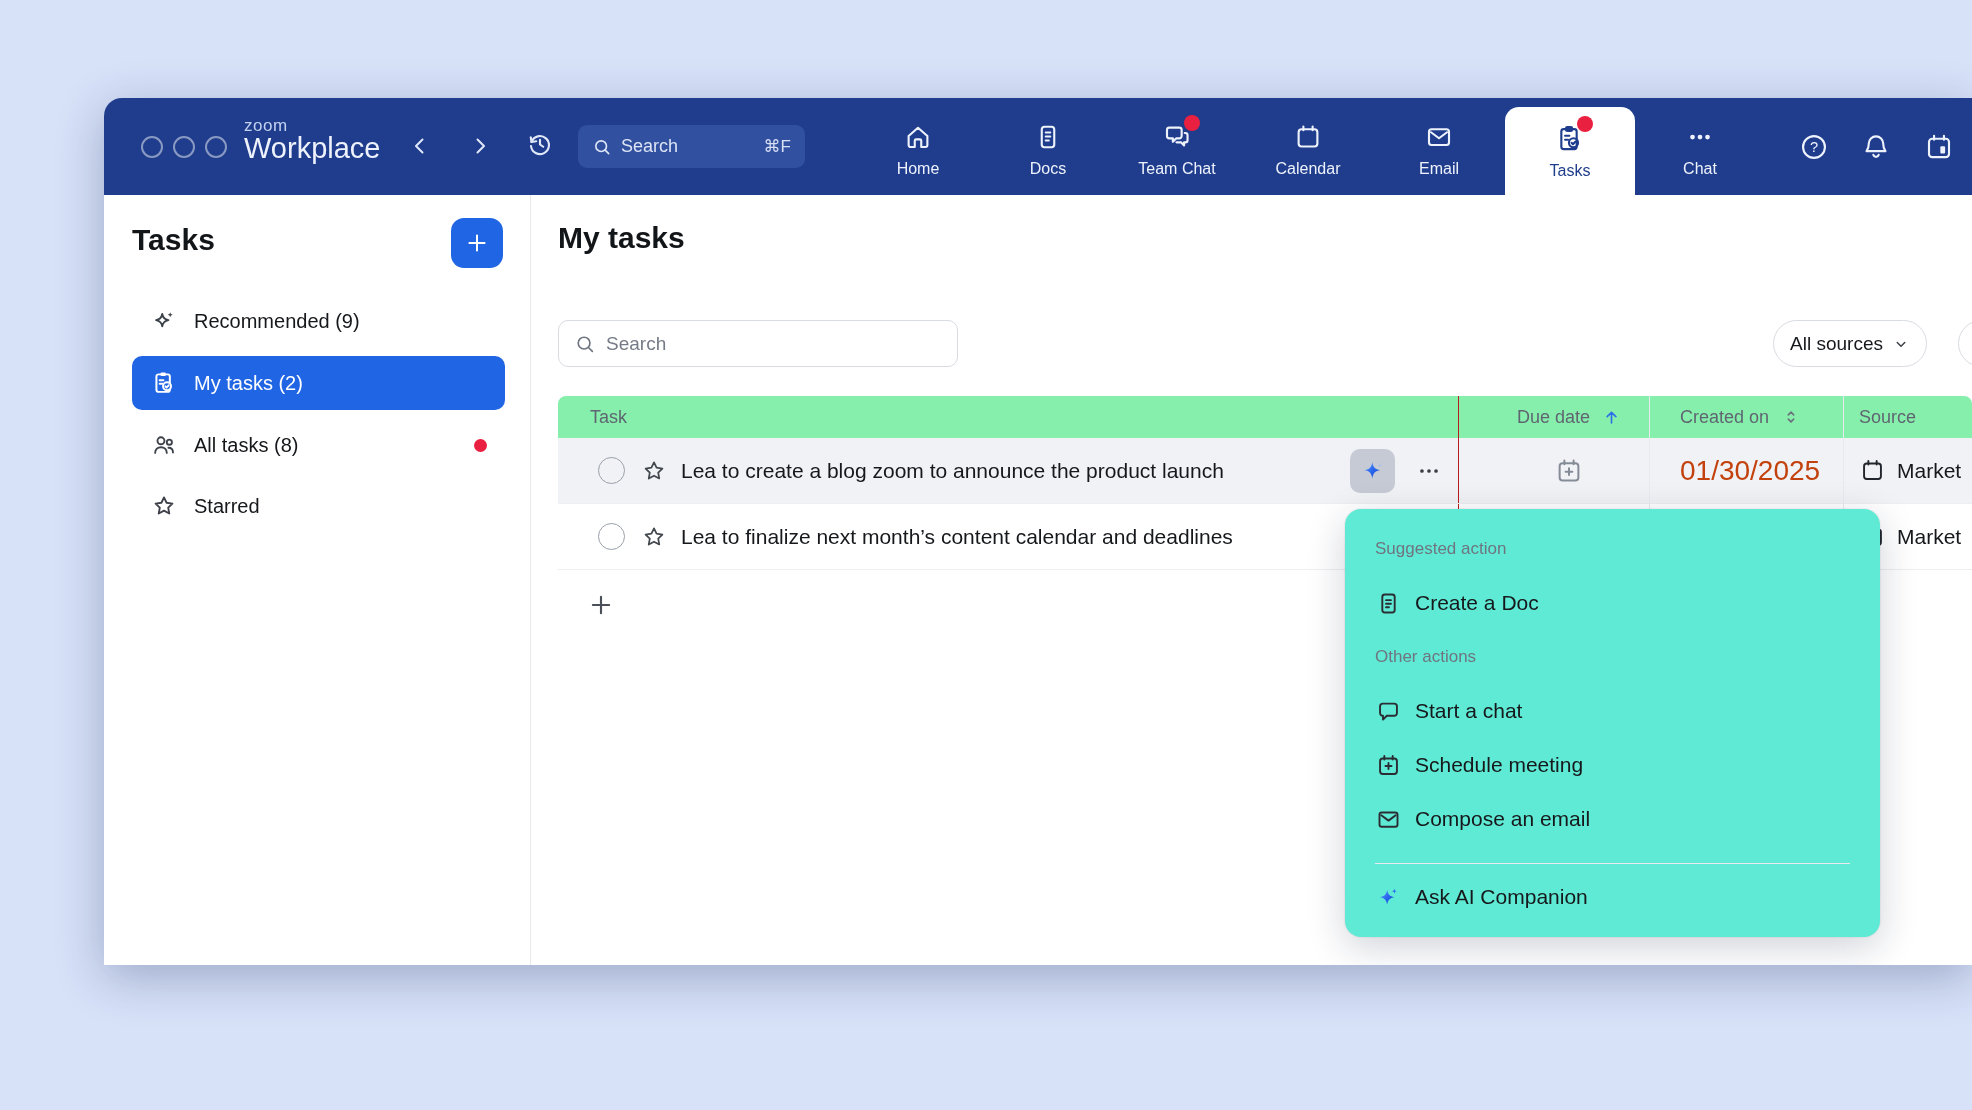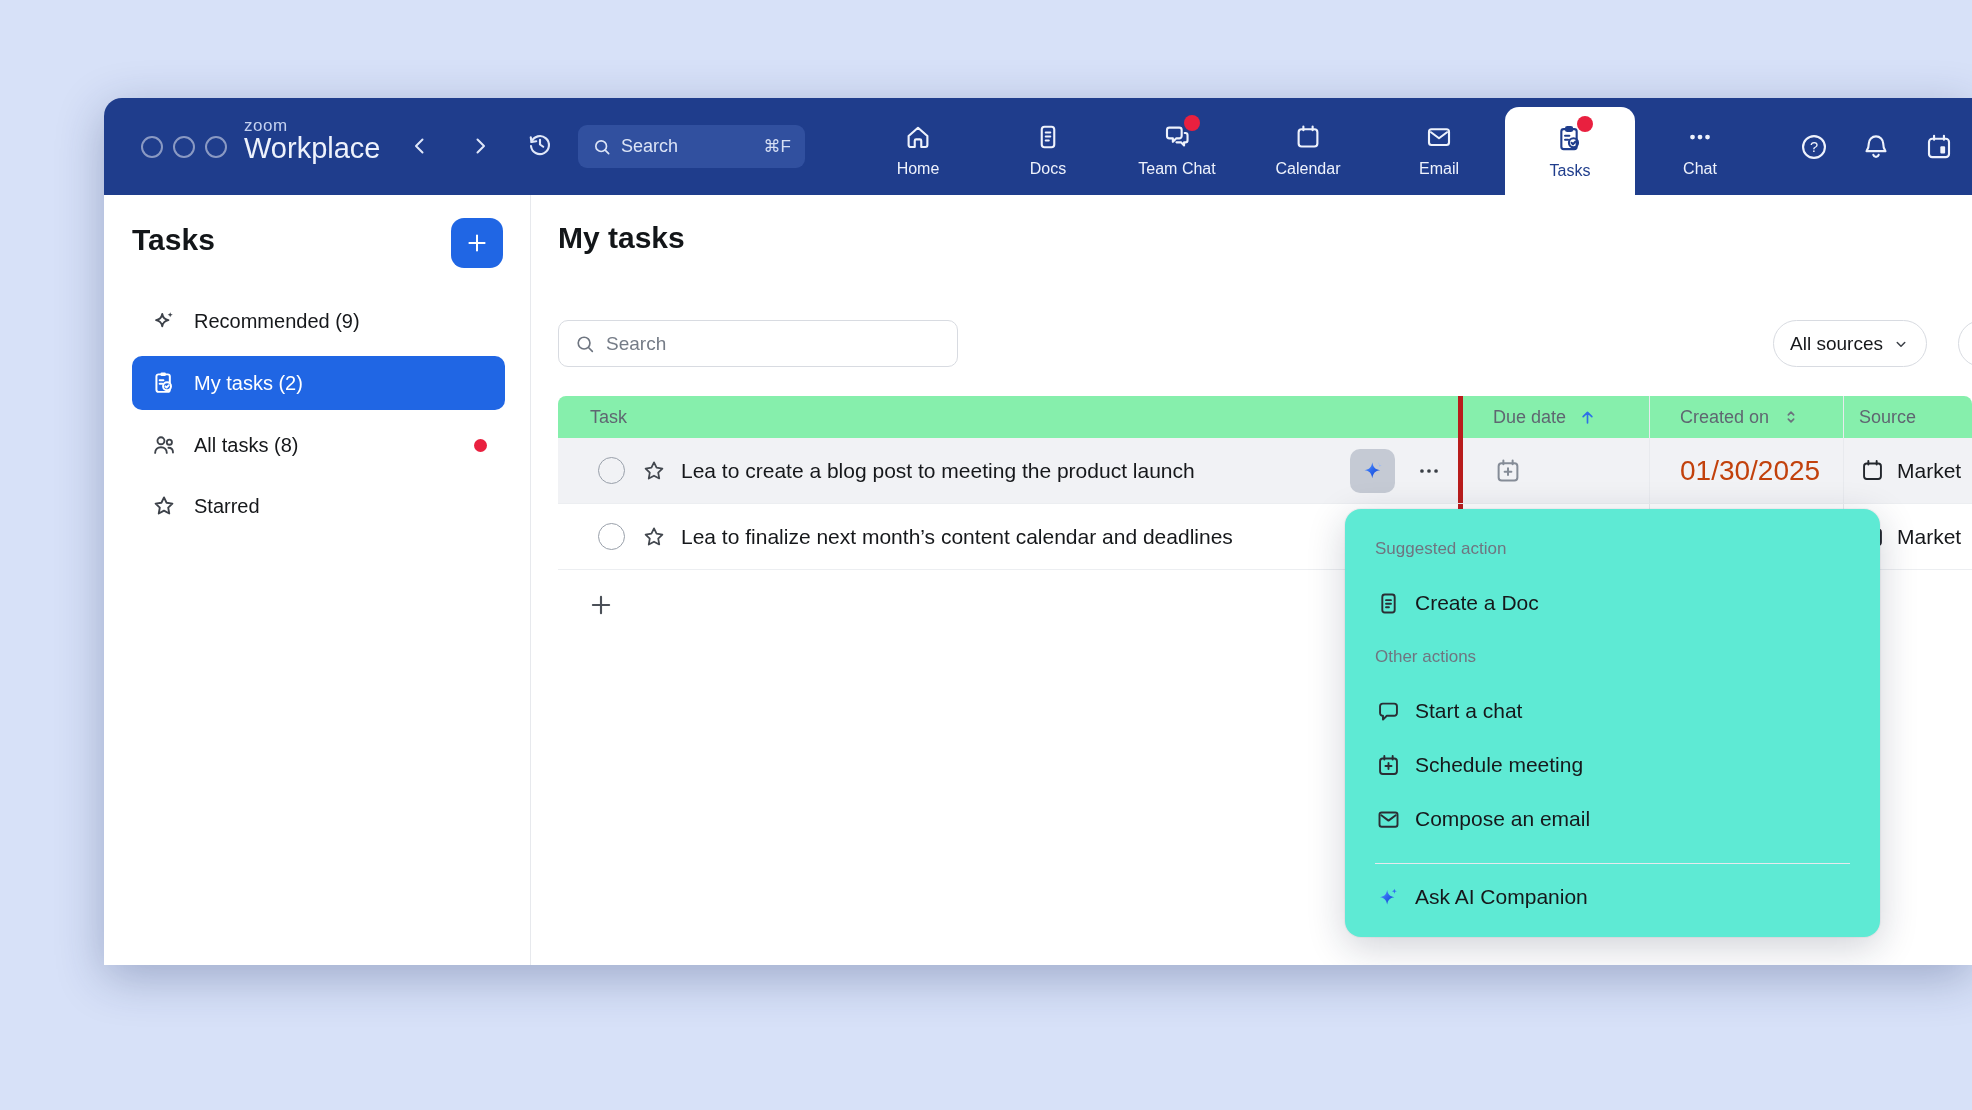--- a/index.html
+++ b/index.html
@@ -67,21 +67,21 @@
   .pill-partial { position:absolute; left:1427px; top:125px; width:80px; height:47px; border:1px solid #d8dbe1;
                   border-radius:24px; background:#fff; }
 
   
   .table { position:absolute; left:27px; top:201px; width:1414px; }
   .t-row { display:flex; width:100%; }
   .t-head { height:42px; background:#86efac; border-radius:8px 8px 0 0; }
   .t-head .t-cell { font-size:18px; color:#5f6671; }
   .t-cell { display:flex; align-items:center; height:100%; overflow:hidden; white-space:nowrap; }
   .c-task { width:900px; padding-left:32px; }
-  .c-due { width:191px; padding-left:30px; border-left:5px solid #b91c1c; }
+  .c-due { width:191px; padding-left:30px; border-left:1px solid #b91c1c;justify-content:center; }
   .c-created { width:194px; padding-left:30px; border-left:1px solid #e8eaee; }
   .c-source { width:129px; padding-left:15px; border-left:1px solid #e8eaee; }
   .t-body-row { height:66px; border-bottom:1px solid #eceef1; background:#fff; }
   .t-body-row.hovered { background:#f1f2f5; }
   .t-body-row .c-task { padding-left:40px; }
   .row-circle { width:27px; height:27px; border:1.5px solid #99a0aa; border-radius:50%; flex:0 0 auto;
                 margin-right:15px; background:transparent; cursor:pointer; }
   .row-star { width:28px; height:28px; margin-right:13px; color:#43484f; flex:0 0 auto; cursor:pointer; }
   .task-text { font-size:21px; color:#16181b; }
   .ai-btn { margin-left:auto; width:45px; height:44px; border-radius:10px; background:#c5cad4; border:none;
@@ -383,21 +383,21 @@
         </div>
 
         <div class="t-row t-body-row hovered">
           <div class="t-cell c-task">
             <span class="row-circle"></span>
             <span class="row-star">
               <svg width="28" height="28" viewBox="0 0 24 24" fill="none" stroke="currentColor" stroke-width="1.5" stroke-linejoin="round">
                   <path d="M12 4.6 l2.2 4.6 5 .7 -3.6 3.5 .9 5 -4.5 -2.4 -4.5 2.4 .9 -5 -3.6 -3.5 5 -.7 Z"></path>
                 </svg>
             </span>
-            <span class="task-text">Lea to create a blog post to meeting the product launch</span>
+            <span class="task-text">Lea to create a blog zoom to announce the product launch</span>
             <button class="ai-btn">
               <span>
                 <svg width="28" height="28" viewBox="0 0 24 24">
                   <path d="M11.4 4.6 C12.1 9 13.8 10.7 18.1 11.4 C13.8 12.1 12.1 13.8 11.4 18.2 C10.7 13.8 9 12.1 4.7 11.4 C9 10.7 10.7 9 11.4 4.6 Z" fill="url(#aigrad)"></path>
                   <path d="M16.6 4.4 a3.1 3.1 0 0 0 2.9 2.9 a3.1 3.1 0 0 0 -2 1 a4.6 4.6 0 0 0 -.9 -3.9 Z" fill="#8fb6ff"></path>
                 </svg>
               </span>
             </button>
             <button class="more-btn">
               <svg width="26" height="26" viewBox="0 0 24 24" fill="currentColor">

